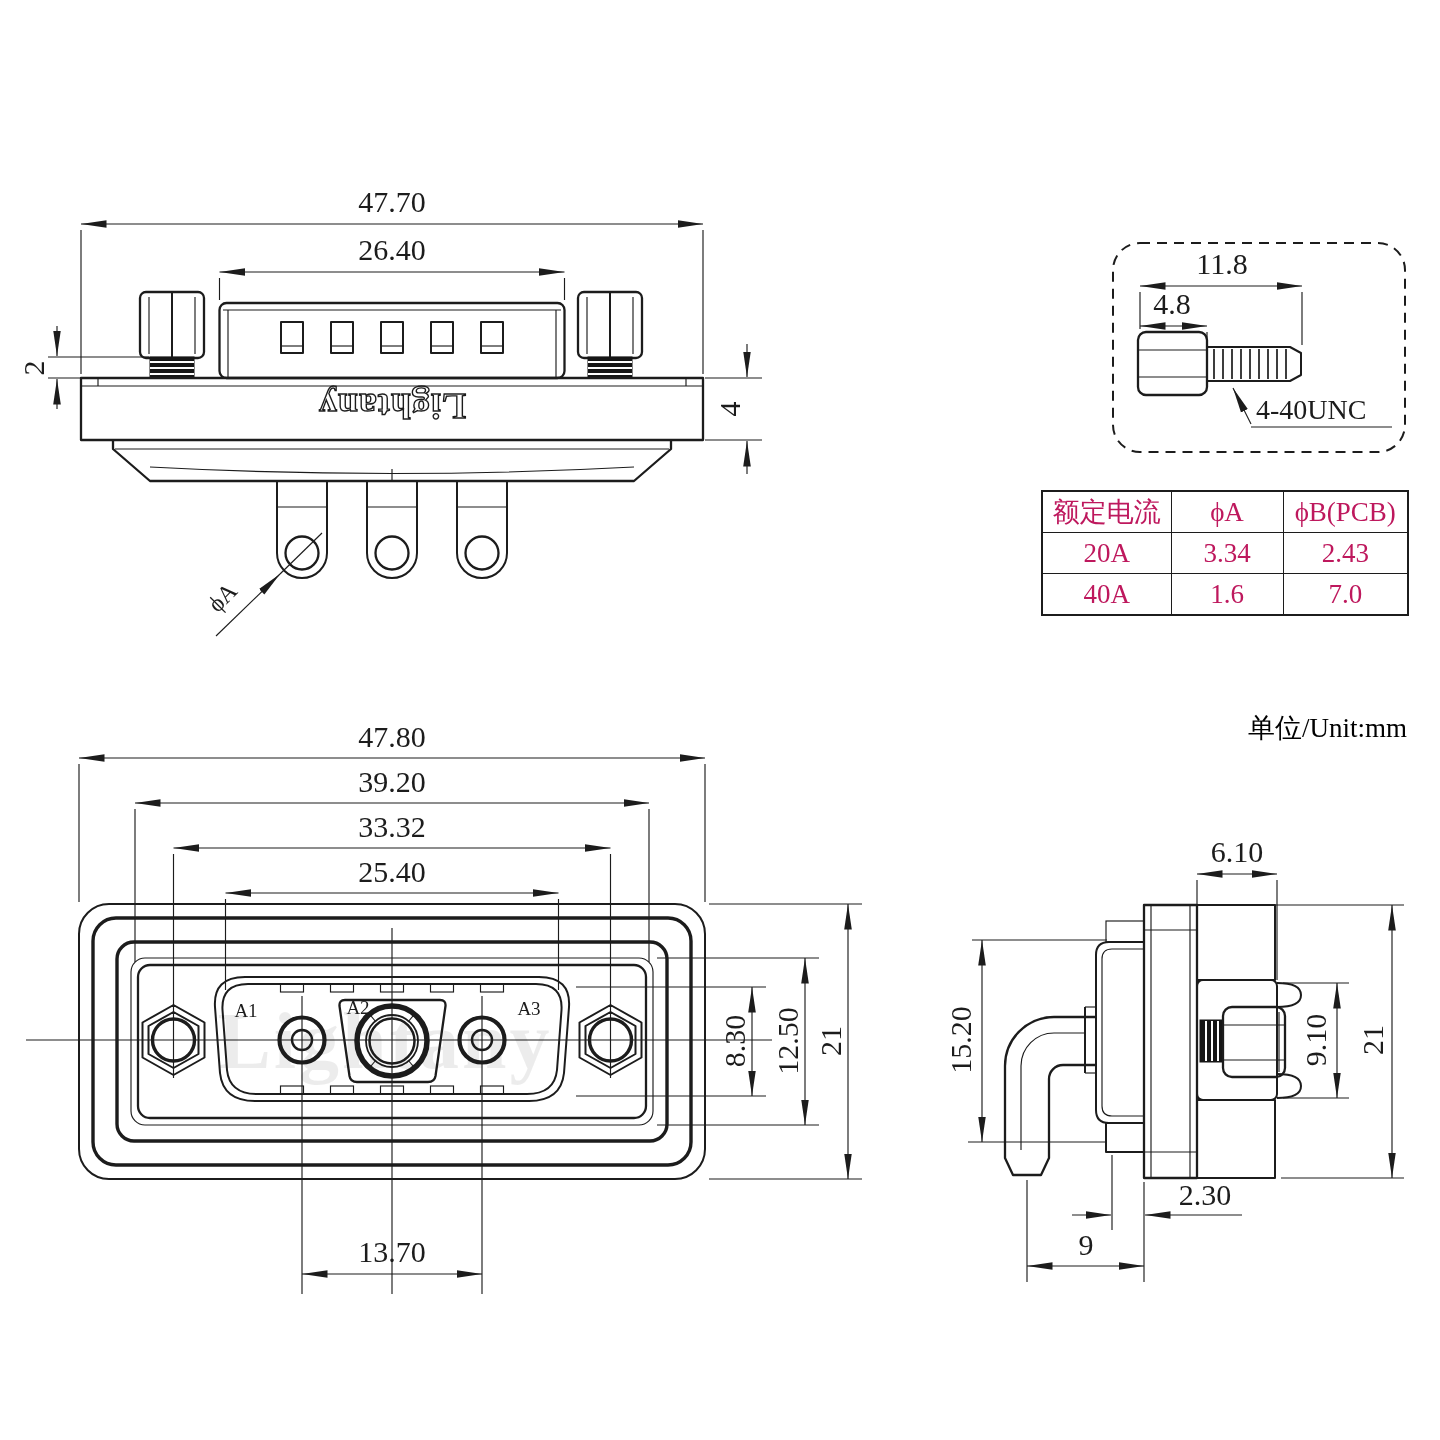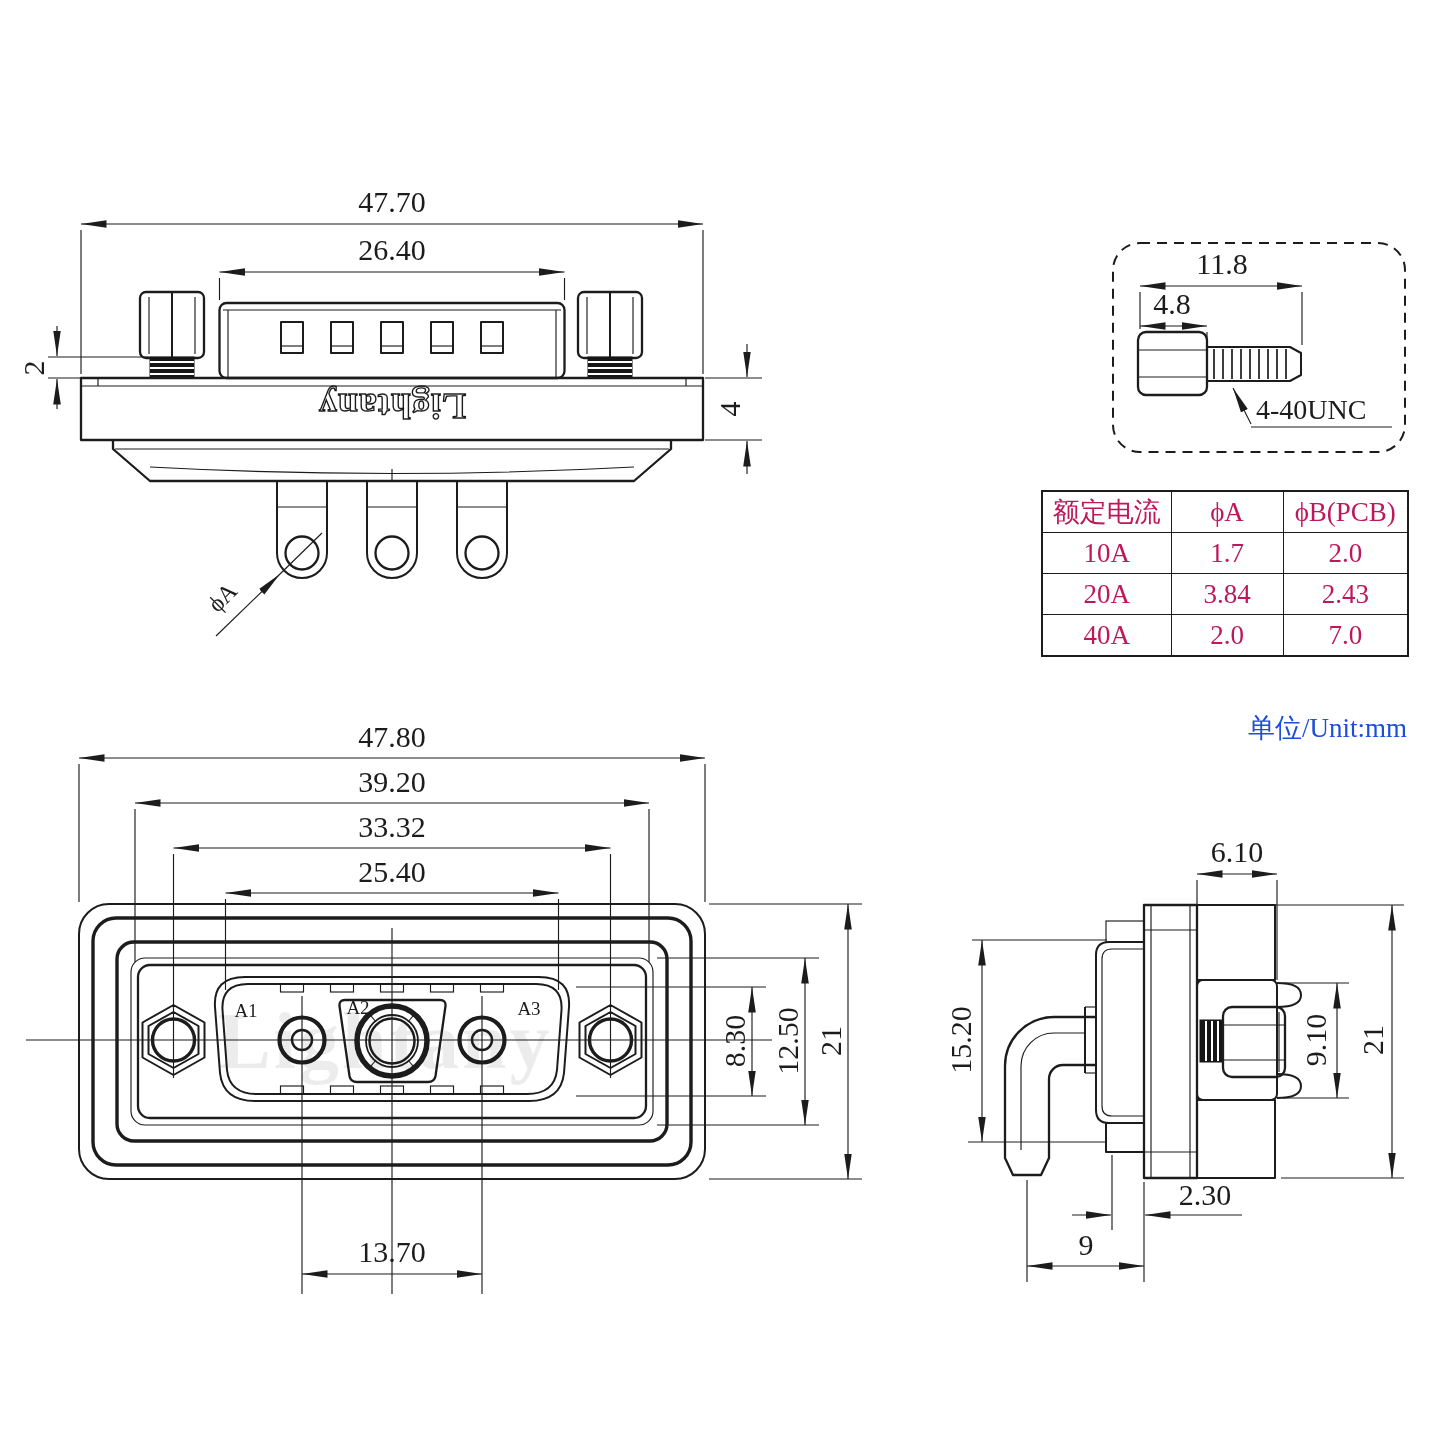--- a/index.html
+++ b/index.html
@@ -22,21 +22,21 @@
   .brand{font-size:36px;font-weight:700;letter-spacing:1px;fill:none;stroke:#1c1c1c;
          stroke-width:1.4;text-anchor:middle;}
   .wm{font-size:80px;font-weight:700;letter-spacing:3px;fill:#1c1c1c;opacity:.08;text-anchor:middle;}
   
   .tbl-wrap{position:absolute;left:1041px;top:490px;width:366px;}
   .tbl-wrap table{border-collapse:collapse;width:366px;table-layout:fixed;}
   .tbl-wrap th,.tbl-wrap td{border:1.6px solid #1c1c1c;height:40px;text-align:center;
          font-size:27px;font-weight:400;padding:0;color:#be185d;}
   .tbl-wrap table{border:2.4px solid #1c1c1c;}
   .unit-note{position:absolute;left:1041px;top:710px;width:366px;text-align:right;
-         font-size:27px;color:#1d4ed8;}
+         font-size:27px;color:#000000;}
 </style>
 </head>
 <body>
 
 <div class="canvas">
 
 <svg width="1440" height="1440" viewBox="0 0 1440 1440">
   <defs>
     <marker id="arr" viewBox="0 0 26 10" markerWidth="26" markerHeight="10" refX="25.5" refY="5" orient="auto-start-reverse" markerUnits="userSpaceOnUse">
       <path d="M0,1.2 L25.5,5 L0,8.8 Z" fill="#1c1c1c"></path>
@@ -338,32 +338,27 @@
           <col style="width:112px">
           <col style="width:125px">
         </colgroup>
     <tbody>
           <tr>
       <th>额定电流</th>
       <th>ϕA</th>
       <th>ϕB(PCB)</th>
     </tr>
     <tr>
-      <td>10A</td>
-      <td>1.7</td>
-      <td>2.0</td>
-    </tr>
-    <tr>
       <td>20A</td>
-      <td>3.84</td>
+      <td>3.34</td>
       <td>2.43</td>
     </tr>
     <tr>
       <td>40A</td>
-      <td>2.0</td>
+      <td>1.6</td>
       <td>7.0</td>
     </tr>
   </tbody>
       </table>
 </div>
 <div class="unit-note">单位/Unit:mm</div>
 
 </div>
 
 </body></html>

